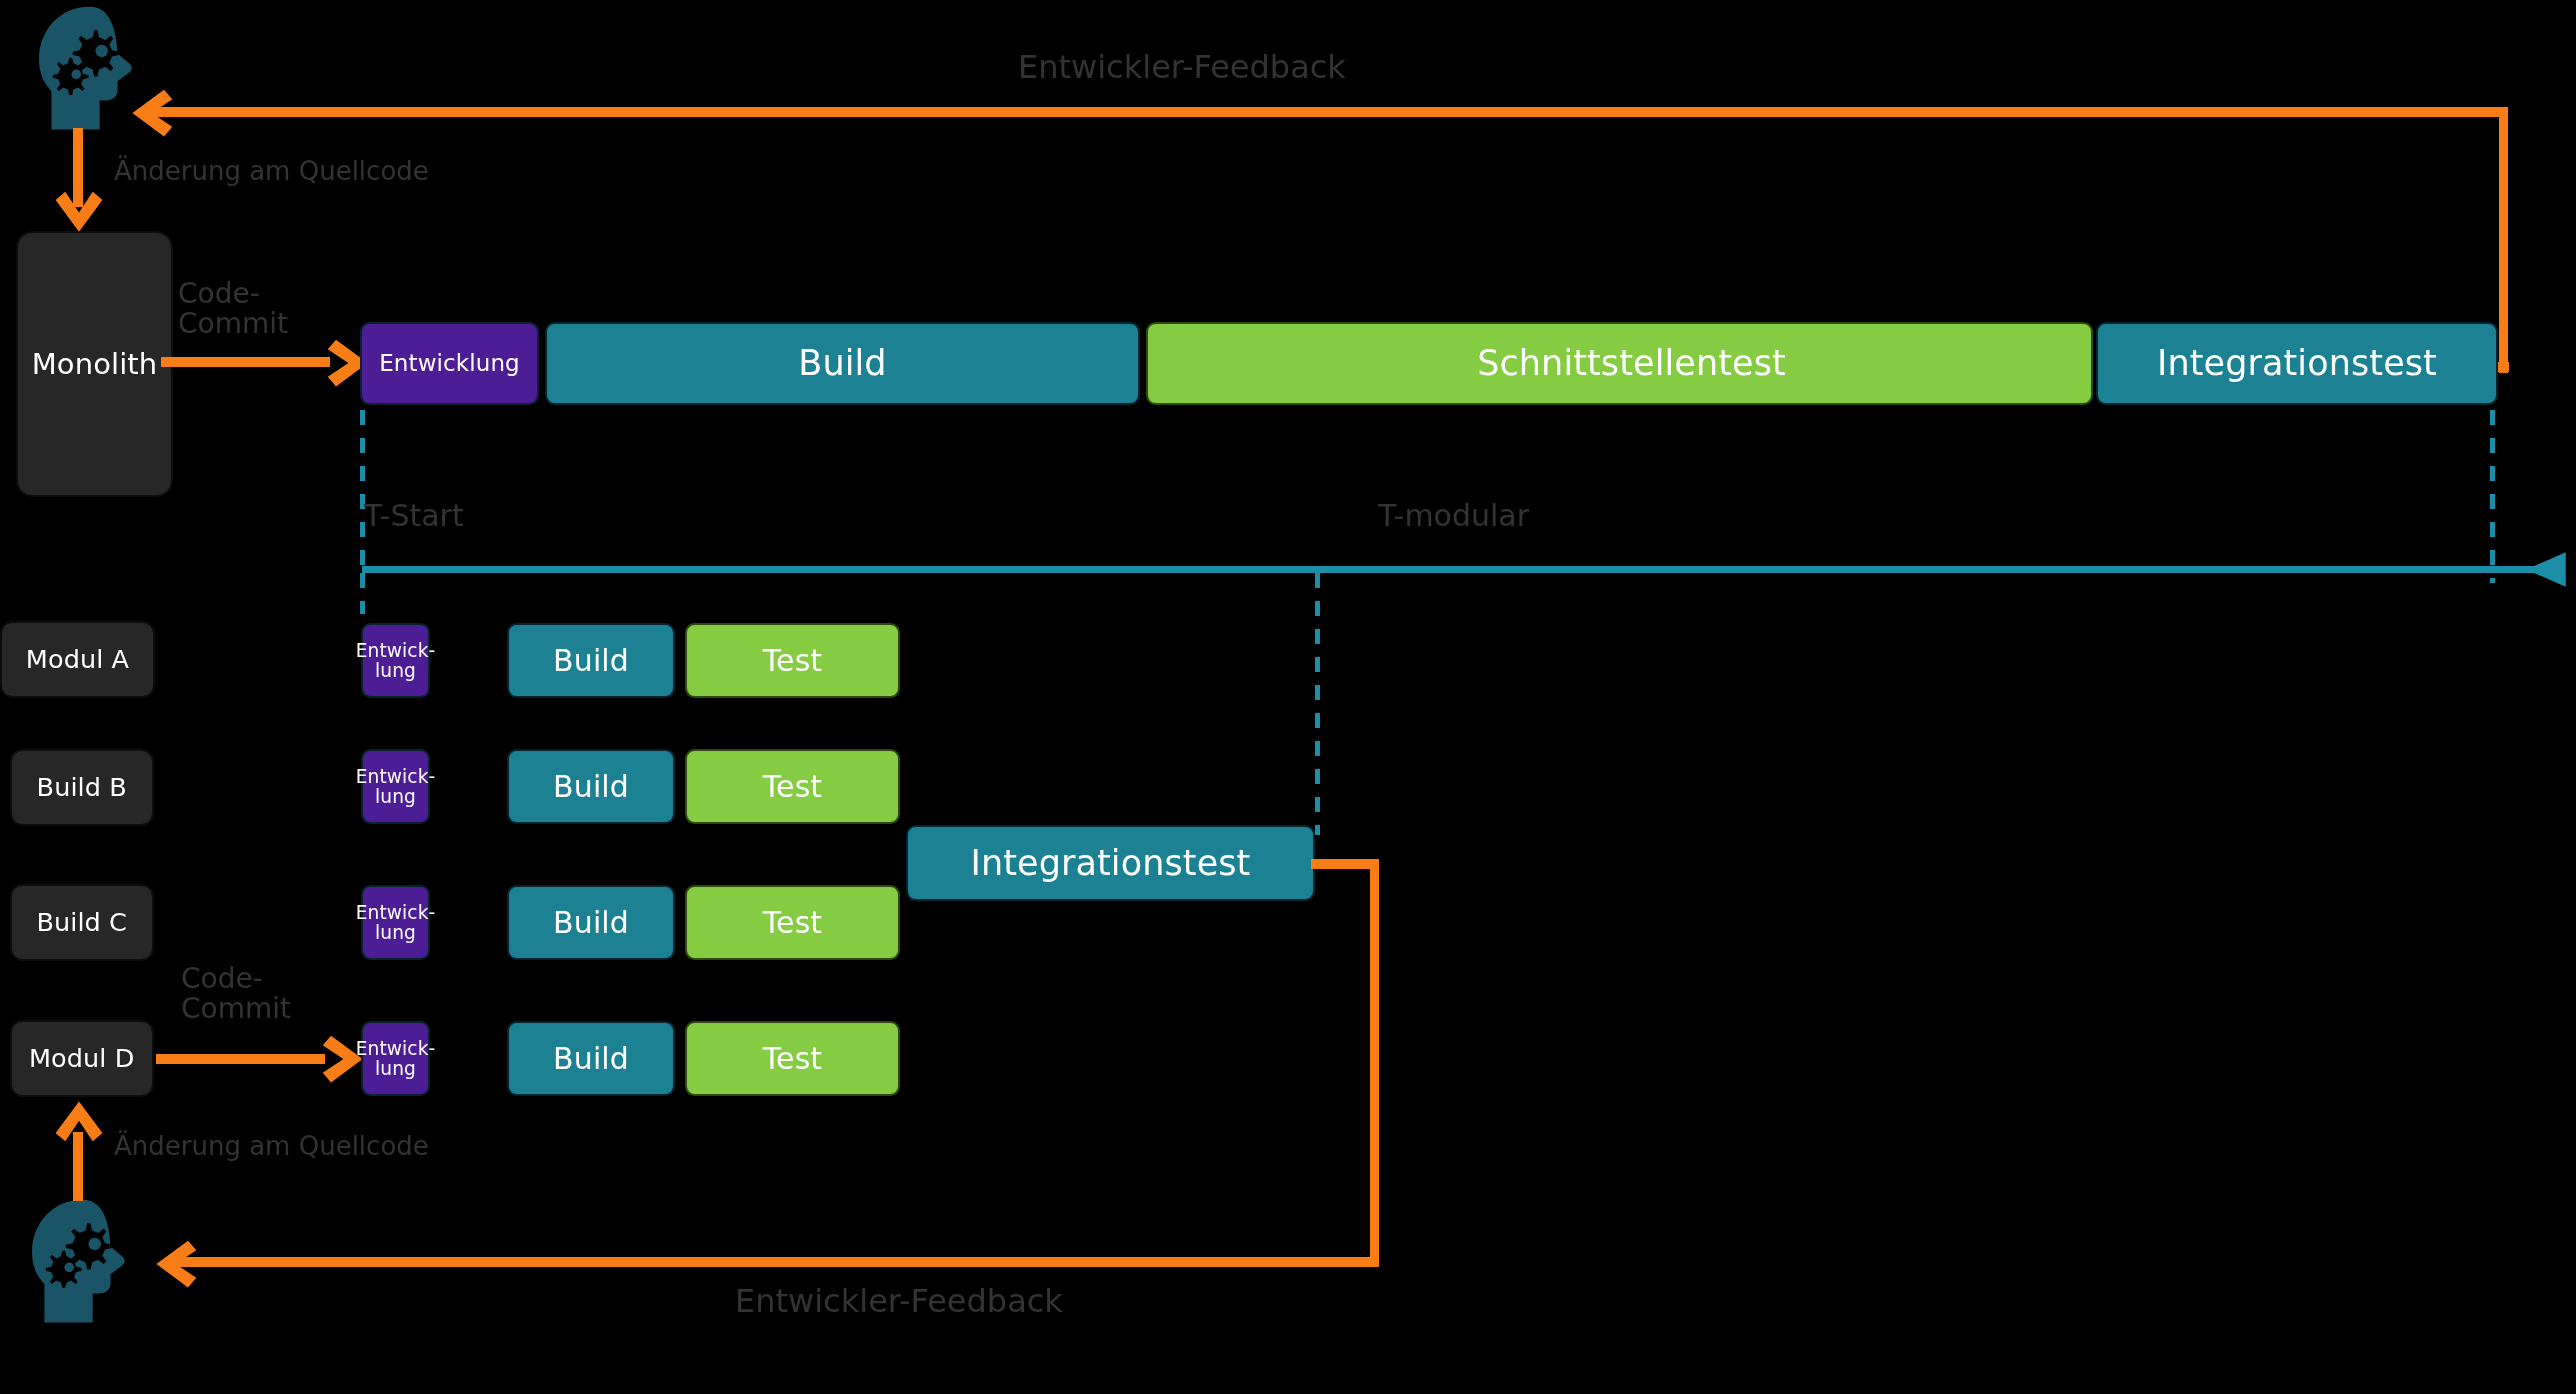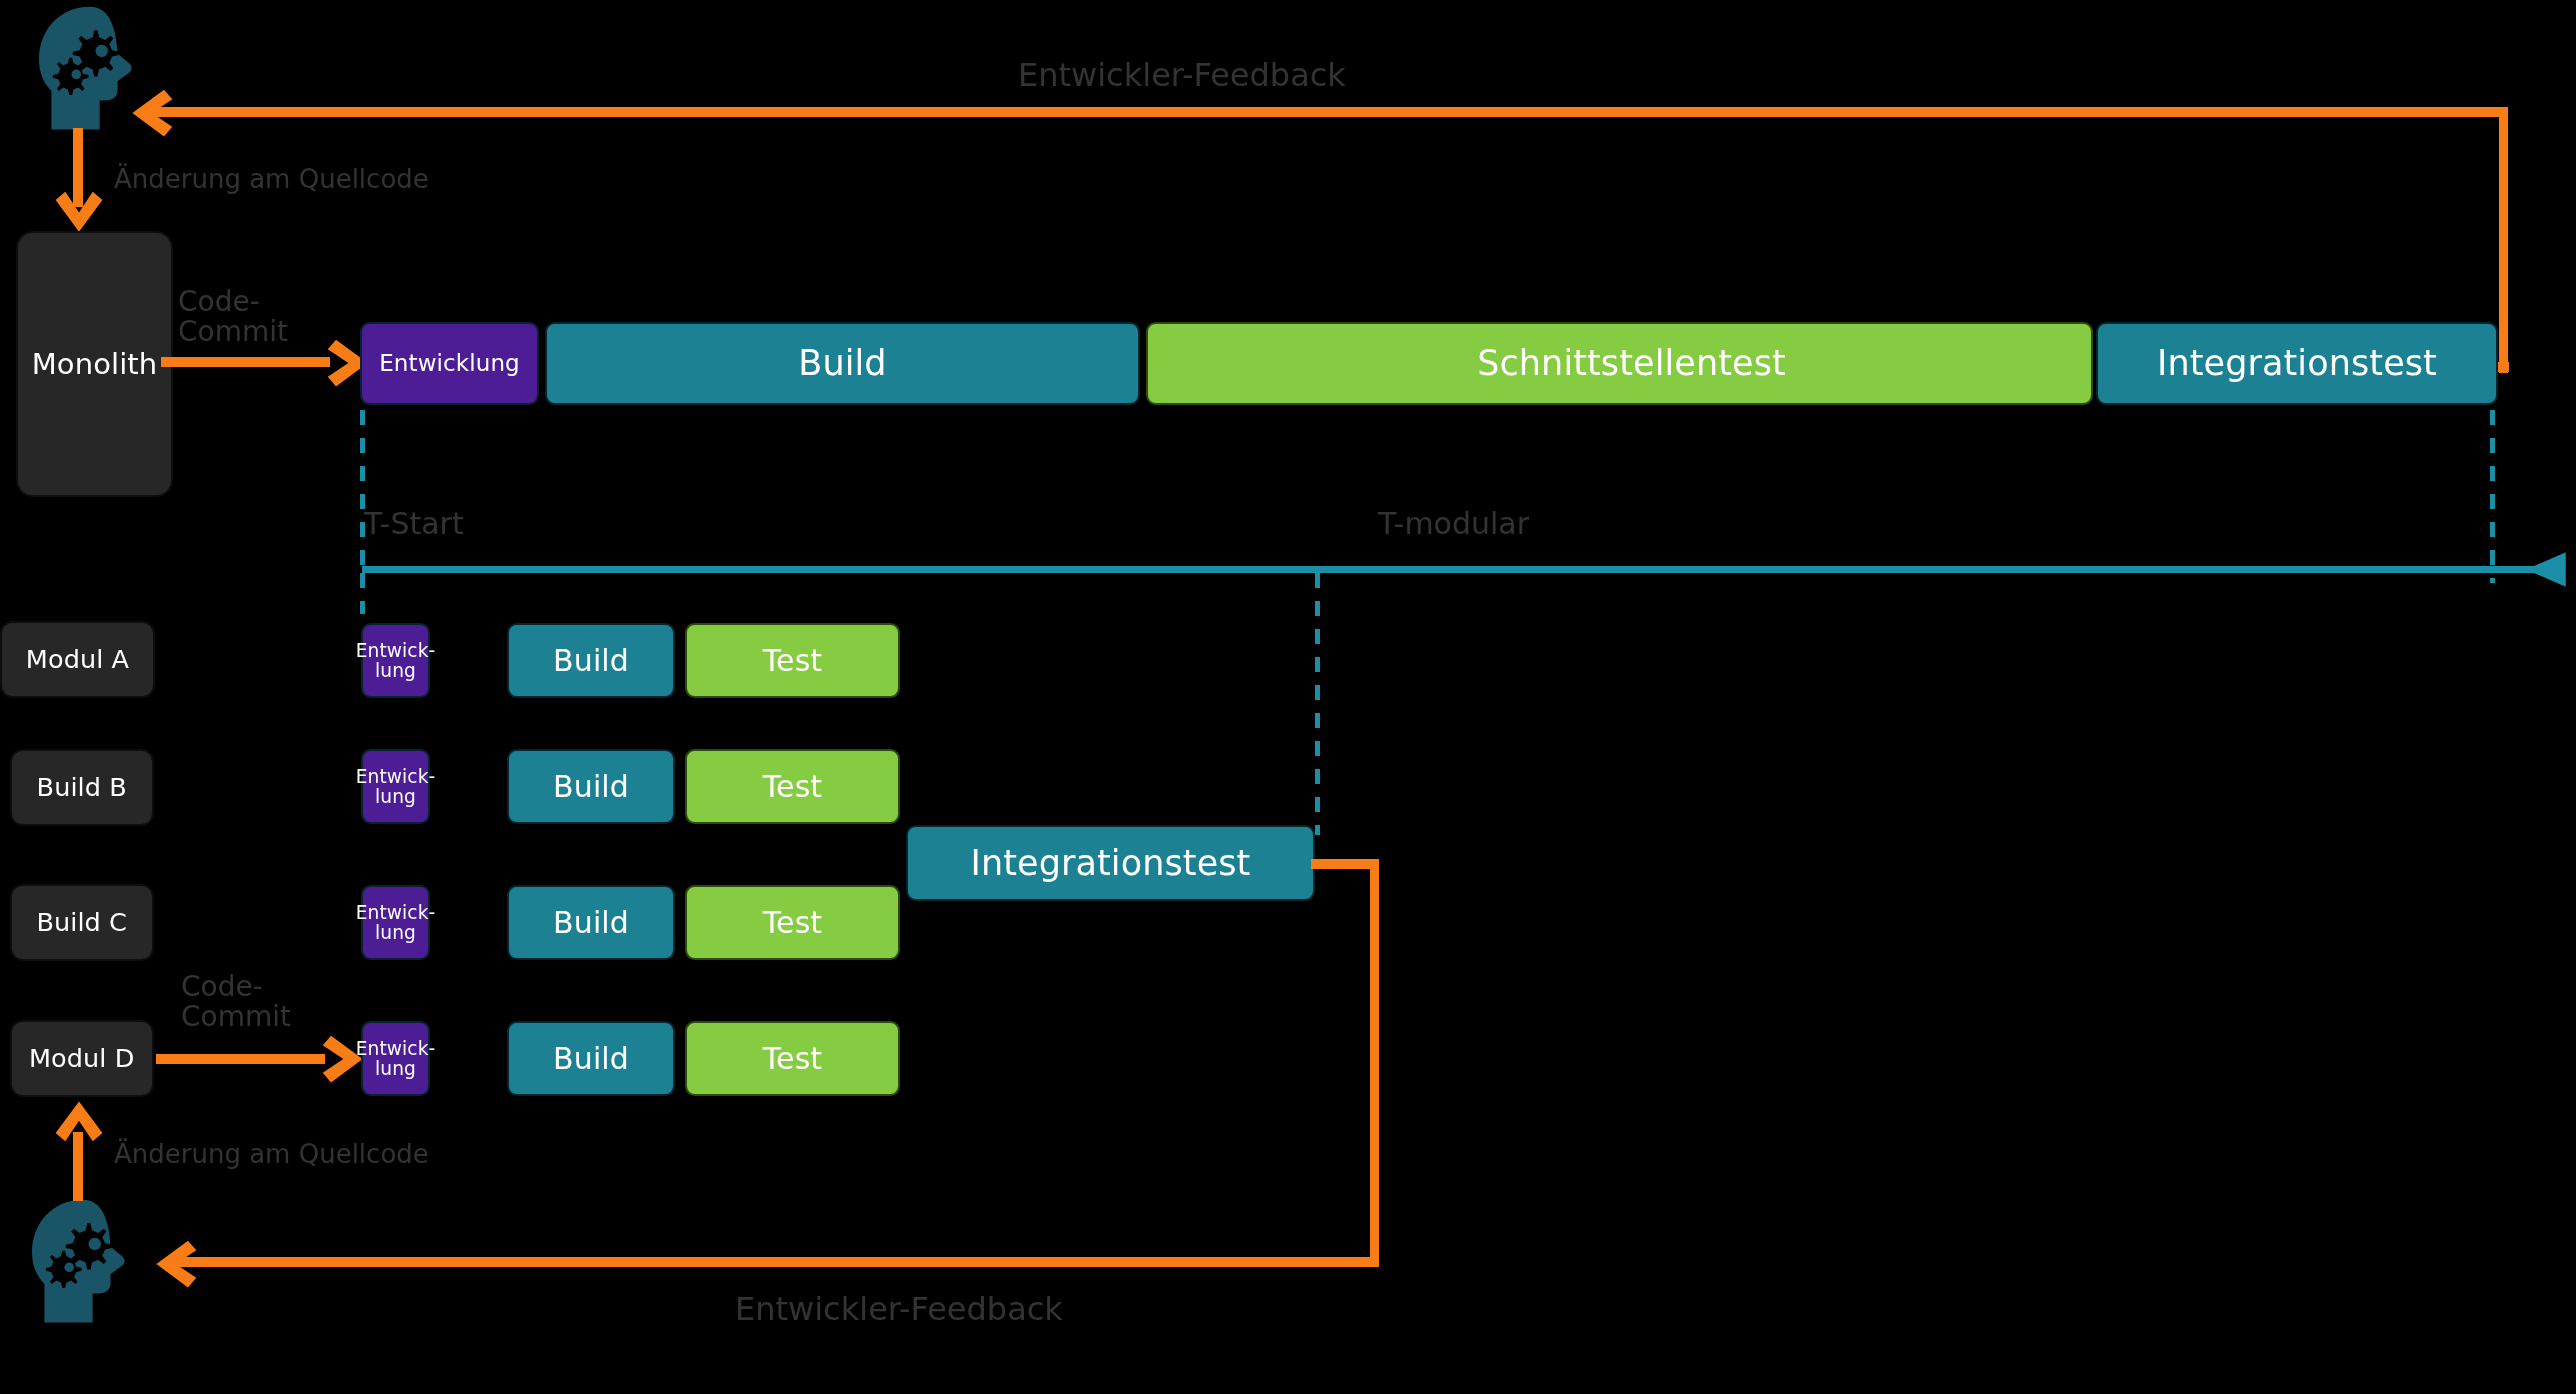--- a/index.html
+++ b/index.html
@@ -41,21 +41,20 @@
   .box.mid-teal  { background: #1c8293; border: 2.1px solid #06232e; }
   .box.green     { background: #86cc42; border: 2.1px solid #2e4a10; }
   .box.gray      { background: #272727; border: 2.1px solid #0d0d0d; }
 
   
   .label {
     position: absolute;
     color: #333333;
     white-space: pre-line;
     line-height: 1.08;
-    margin-top: 8px;
   }
 
   
   .orange { position: absolute; background: #f97d17; }
   .teal-line { position: absolute; background: #1c8fa8; }
 
   .dash-v {
     position: absolute;
     width: 4.8px;
     background-image: linear-gradient(#1c8fa8 55%, rgba(0,0,0,0) 0%);

